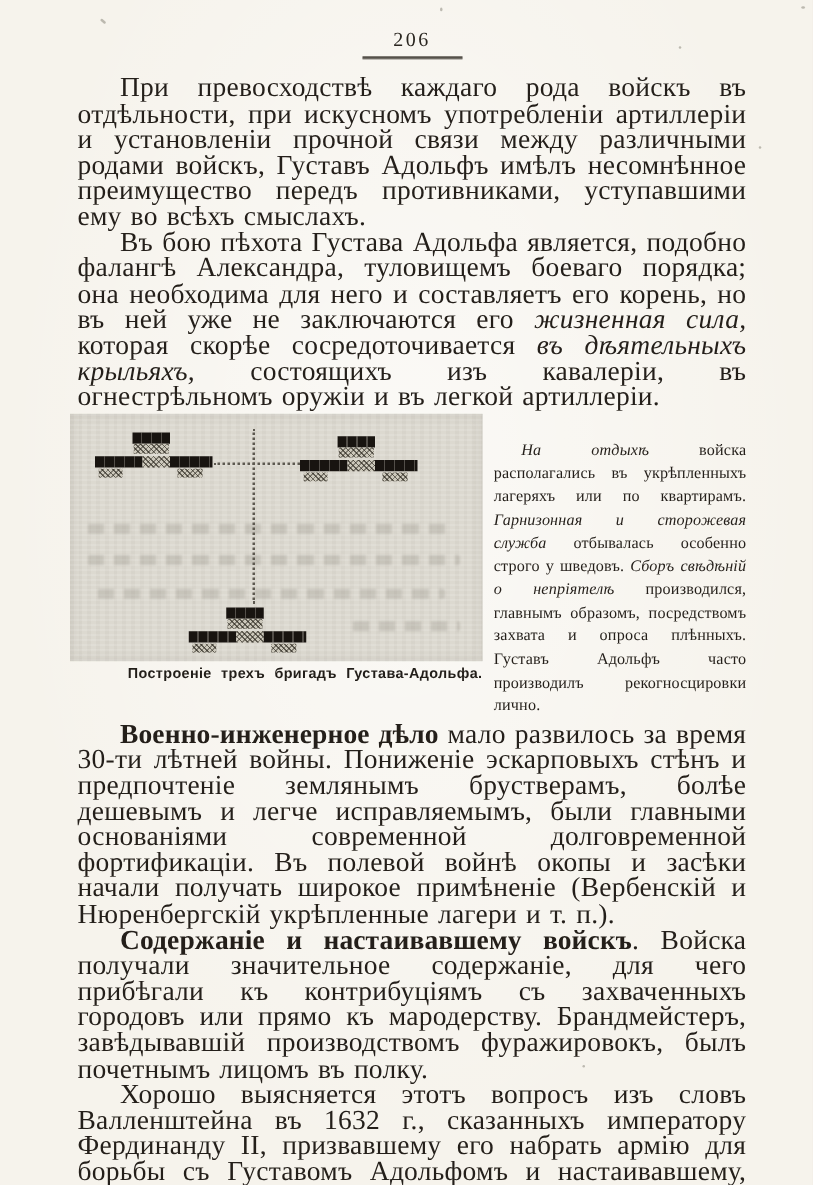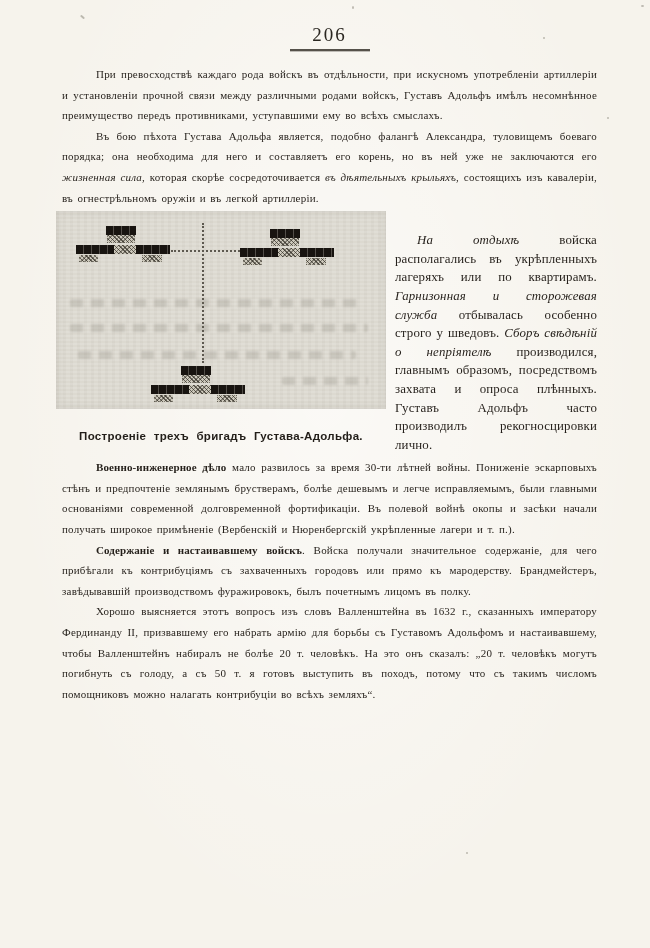--- a/index.html
+++ b/index.html
@@ -13,32 +13,32 @@
     width:650px;height:948px;overflow:hidden;
     padding:0 53px 0 62px;
     background:
       radial-gradient(ellipse at 50% 40%, rgba(255,255,255,.55), rgba(0,0,0,0) 70%),
       #f6f3ec;
     color:#241f1a;
   }
   
   .pagenum-block{ text-align:center; padding-top:24px; }
   .pagenum{
-    font-size:19px; letter-spacing:2px; color:#2a2620;
+    font-size:16px; letter-spacing:2px; color:#2a2620;
   }
   .pagenum-rule{
     width:80px; height:2px; background:#55514a;
     margin:3px auto 0 auto;
     box-shadow:0 1px 0 rgba(85,81,74,.35);
   }
   
   .text-block{ margin-top:13px; }
   p{
     margin:0; text-align:justify;
-    font-size:11px; line-height:20.6px;
+    font-size:22px; line-height:20.6px;
     letter-spacing:.2px; word-spacing:1.5px;
     color:#241f1a;
   }
   p.indent{ text-indent:34px; }
   .it{ font-style:italic; }
   .bd{ font-weight:bold; letter-spacing:.1px; }
   
   .band{ display:flex; align-items:flex-start; margin-top:2px; }
   figure{ margin:1px 0 0 -6px; flex:0 0 330px; width:330px; }
   .fig-image{
@@ -80,21 +80,21 @@
   .ghost{
     position:absolute; height:8px; border-radius:2px;
     background:repeating-linear-gradient(90deg, rgba(108,102,90,.18) 0 13px, rgba(0,0,0,0) 13px 21px);
     filter:blur(1px);
   }
   .ghost-1{ left:14px; top:88px;  width:290px; }
   .ghost-2{ left:14px; top:113px; width:298px; }
   .ghost-3{ left:22px; top:140px; width:278px; }
   .ghost-4{ left:226px; top:166px; width:86px; }
   figcaption{
-    margin-top:21px; text-align:center;
+    margin-top:4px; text-align:right;
     font-family:"Liberation Sans","DejaVu Sans",sans-serif;
     font-size:11.5px; font-weight:bold; letter-spacing:.3px; word-spacing:4px;
     color:#221e19;
   }
   
   .wrapcol{ flex:1 1 auto; padding-left:9px; }
   .wrapcol p{
     font-size:12.9px; line-height:18.6px;
     letter-spacing:.15px; word-spacing:.5px;
   }

